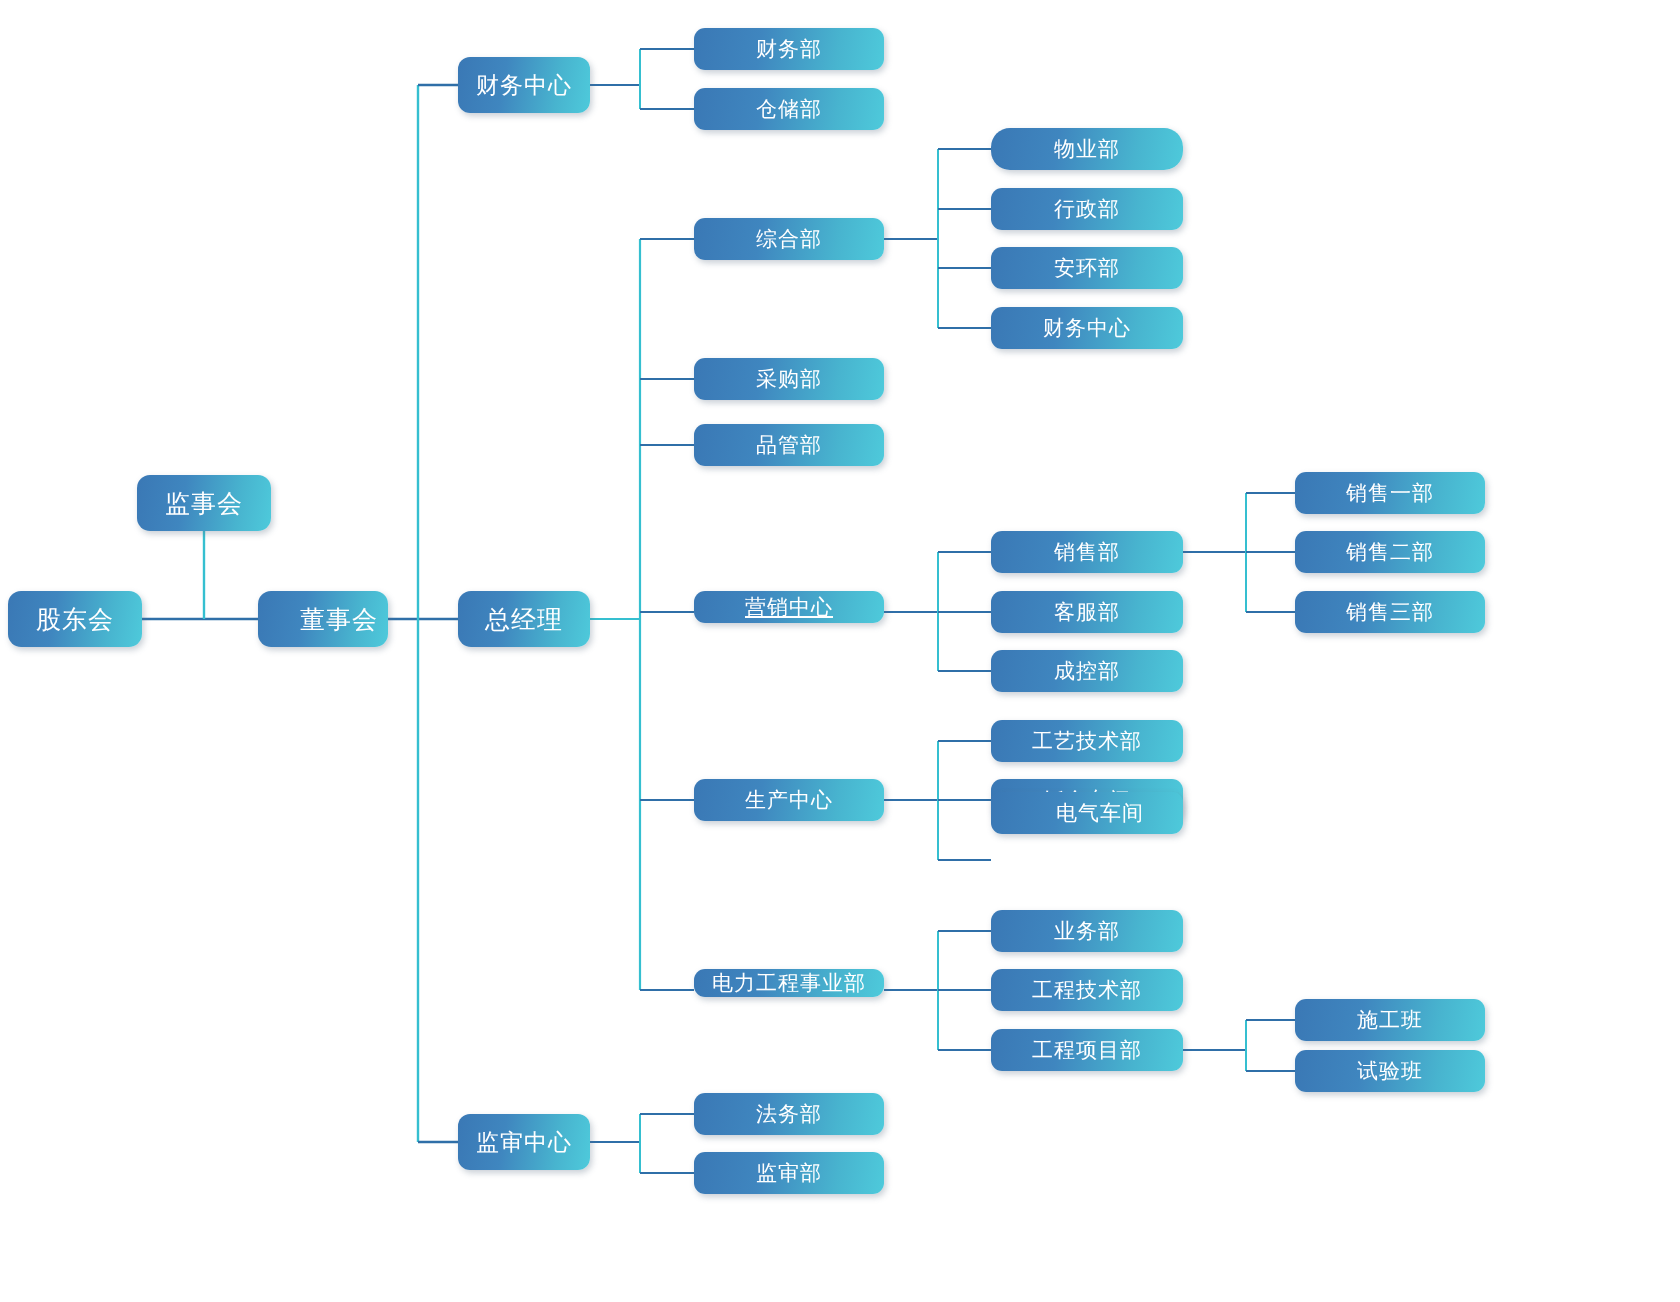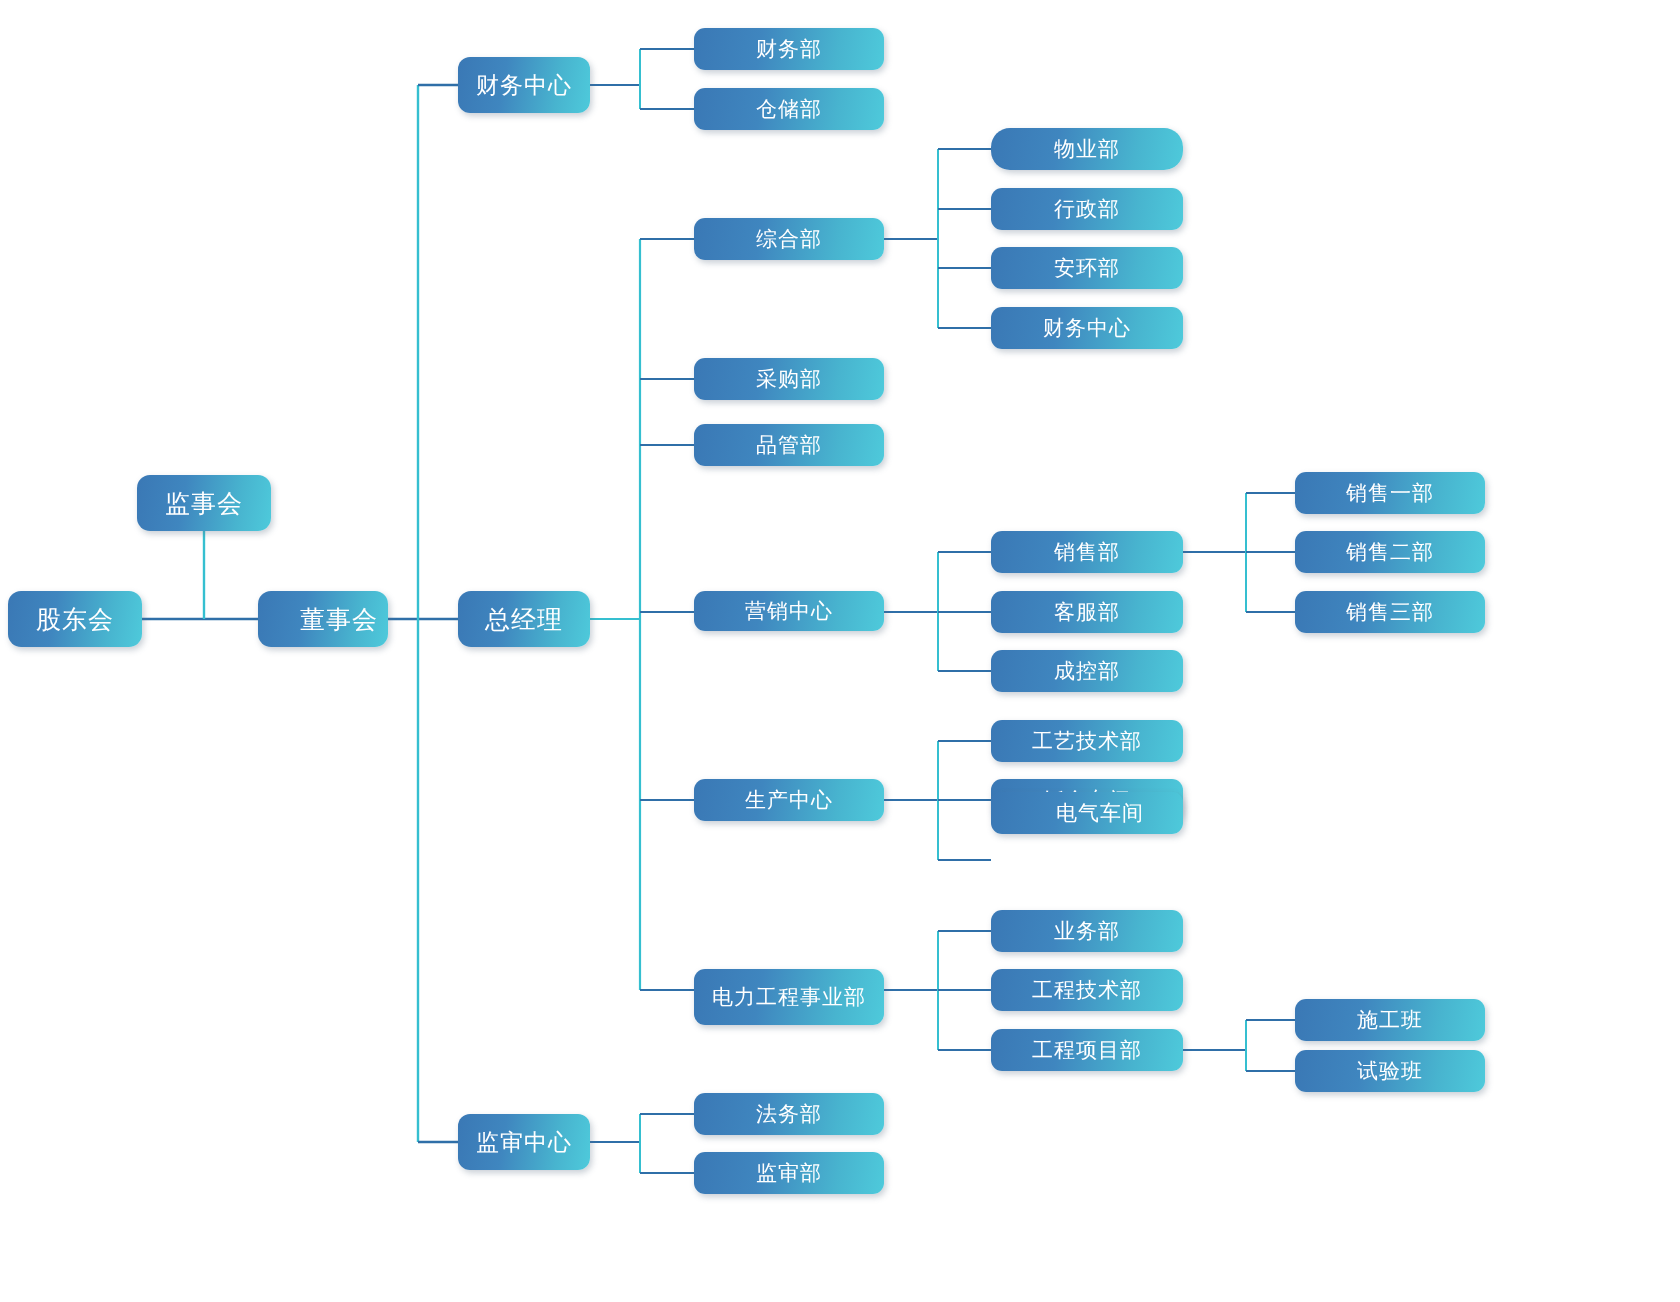--- a/index.html
+++ b/index.html
@@ -111,32 +111,32 @@
       <div class="node medium" style="left: 458px; top: 57px; width: 132px; height: 56px;">财务中心</div>
       <div class="node small" style="left: 694px; top: 28px; width: 190px; height: 42px;">财务部</div>
       <div class="node small" style="left: 694px; top: 88px; width: 190px; height: 42px;">仓储部</div>
       <div class="node small" style="left: 694px; top: 218px; width: 190px; height: 42px;">综合部</div>
       <div class="node small" style="left: 991px; top: 128px; width: 192px; height: 42px; border-radius: 19px;">物业部</div>
       <div class="node small" style="left: 991px; top: 188px; width: 192px; height: 42px;">行政部</div>
       <div class="node small" style="left: 991px; top: 247px; width: 192px; height: 42px;">安环部</div>
       <div class="node small" style="left: 991px; top: 307px; width: 192px; height: 42px;">财务中心</div>
       <div class="node small" style="left: 694px; top: 358px; width: 190px; height: 42px;">采购部</div>
       <div class="node small" style="left: 694px; top: 424px; width: 190px; height: 42px;">品管部</div>
-      <div class="node small" style="left: 694px; top: 591px; width: 190px; height: 40px;">营销中心</div>
+      <div class="node small" style="left: 694px; top: 591px; width: 190px; height: 32px; text-decoration: underline;">营销中心</div>
       <div class="node small" style="left: 991px; top: 531px; width: 192px; height: 42px;">销售部</div>
       <div class="node small" style="left: 991px; top: 591px; width: 192px; height: 42px;">客服部</div>
       <div class="node small" style="left: 991px; top: 650px; width: 192px; height: 42px;">成控部</div>
       <div class="node small" style="left: 1295px; top: 472px; width: 190px; height: 42px;">销售一部</div>
       <div class="node small" style="left: 1295px; top: 531px; width: 190px; height: 42px;">销售二部</div>
       <div class="node small" style="left: 1295px; top: 591px; width: 190px; height: 42px;">销售三部</div>
       <div class="node small" style="left: 694px; top: 779px; width: 190px; height: 42px;">生产中心</div>
       <div class="node small" style="left: 991px; top: 720px; width: 192px; height: 42px;">工艺技术部</div>
       <div class="node small" style="left: 991px; top: 779px; width: 192px; height: 42px;">钣金车间</div>
       <div class="node small" style="left: 991px; top: 792px; width: 192px; height: 42px; padding-left: 26px;">电气车间</div>
-      <div class="node small" style="left: 694px; top: 969px; width: 190px; height: 56px;">电力工程事业部</div>
+      <div class="node small" style="left: 694px; top: 969px; width: 190px; height: 28px;">电力工程事业部</div>
       <div class="node small" style="left: 991px; top: 910px; width: 192px; height: 42px;">业务部</div>
       <div class="node small" style="left: 991px; top: 969px; width: 192px; height: 42px;">工程技术部</div>
       <div class="node small" style="left: 991px; top: 1029px; width: 192px; height: 42px;">工程项目部</div>
       <div class="node small" style="left: 1295px; top: 999px; width: 190px; height: 42px;">施工班</div>
       <div class="node small" style="left: 1295px; top: 1050px; width: 190px; height: 42px;">试验班</div>
       <div class="node medium" style="left: 458px; top: 1114px; width: 132px; height: 56px;">监审中心</div>
       <div class="node small" style="left: 694px; top: 1093px; width: 190px; height: 42px;">法务部</div>
       <div class="node small" style="left: 694px; top: 1152px; width: 190px; height: 42px;">监审部</div>
     </div>
 </div>

